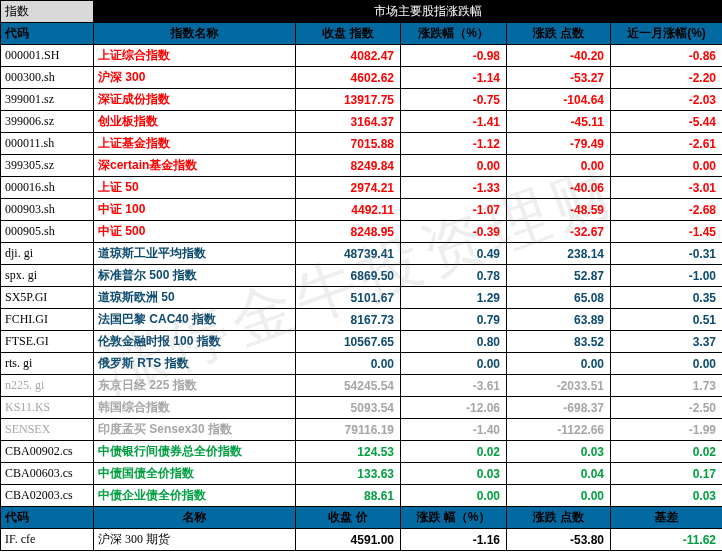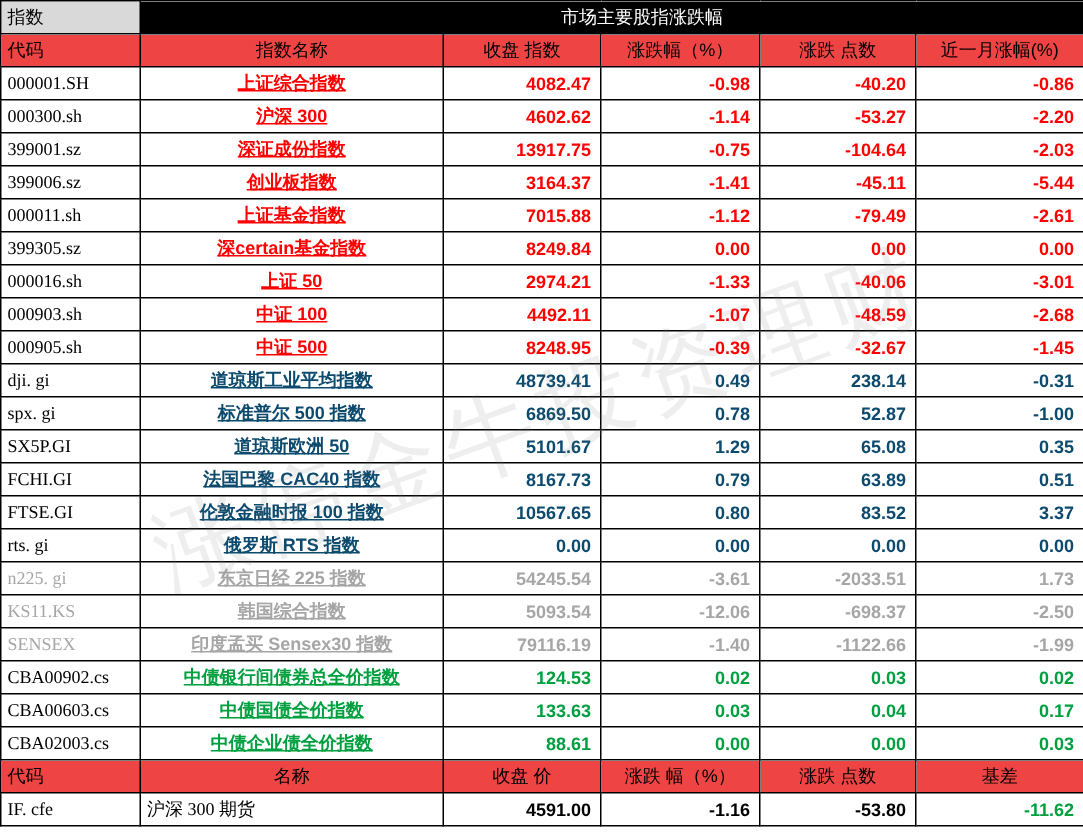--- a/index.html
+++ b/index.html
@@ -33,39 +33,38 @@
   }
   .hdr-title{
     background:#000;
     color:#fff;
     text-align:center;
     font-family:"Liberation Sans", sans-serif;
     font-size:12px;
     padding-left:44px;
   }
   .colhdr{
-    background:#ef4444;
+    background:#0369a1;
     text-align:center;
     font-family:"Liberation Sans", sans-serif;
     font-size:12px;
-    font-weight:normal;
+    font-weight:bold;
   }
   .colhdr.left{text-align:left;}
   .code{
     text-align:left;
     font-family:"Liberation Serif", serif;
     font-size:12px;
     color:#000;
   }
   .name{
-    text-align:center;
+    text-align:left;
     font-weight:bold;
     font-family:"Liberation Sans", sans-serif;
     font-size:12px;
-    text-decoration:underline;
   }
   .num{
     text-align:right;
     font-weight:bold;
     font-family:"Liberation Sans", sans-serif;
     font-size:12px;
     padding-right:6px;
   }
   .c-red{color:#ff0000;}
   .c-blue{color:#0c4a6e;}

